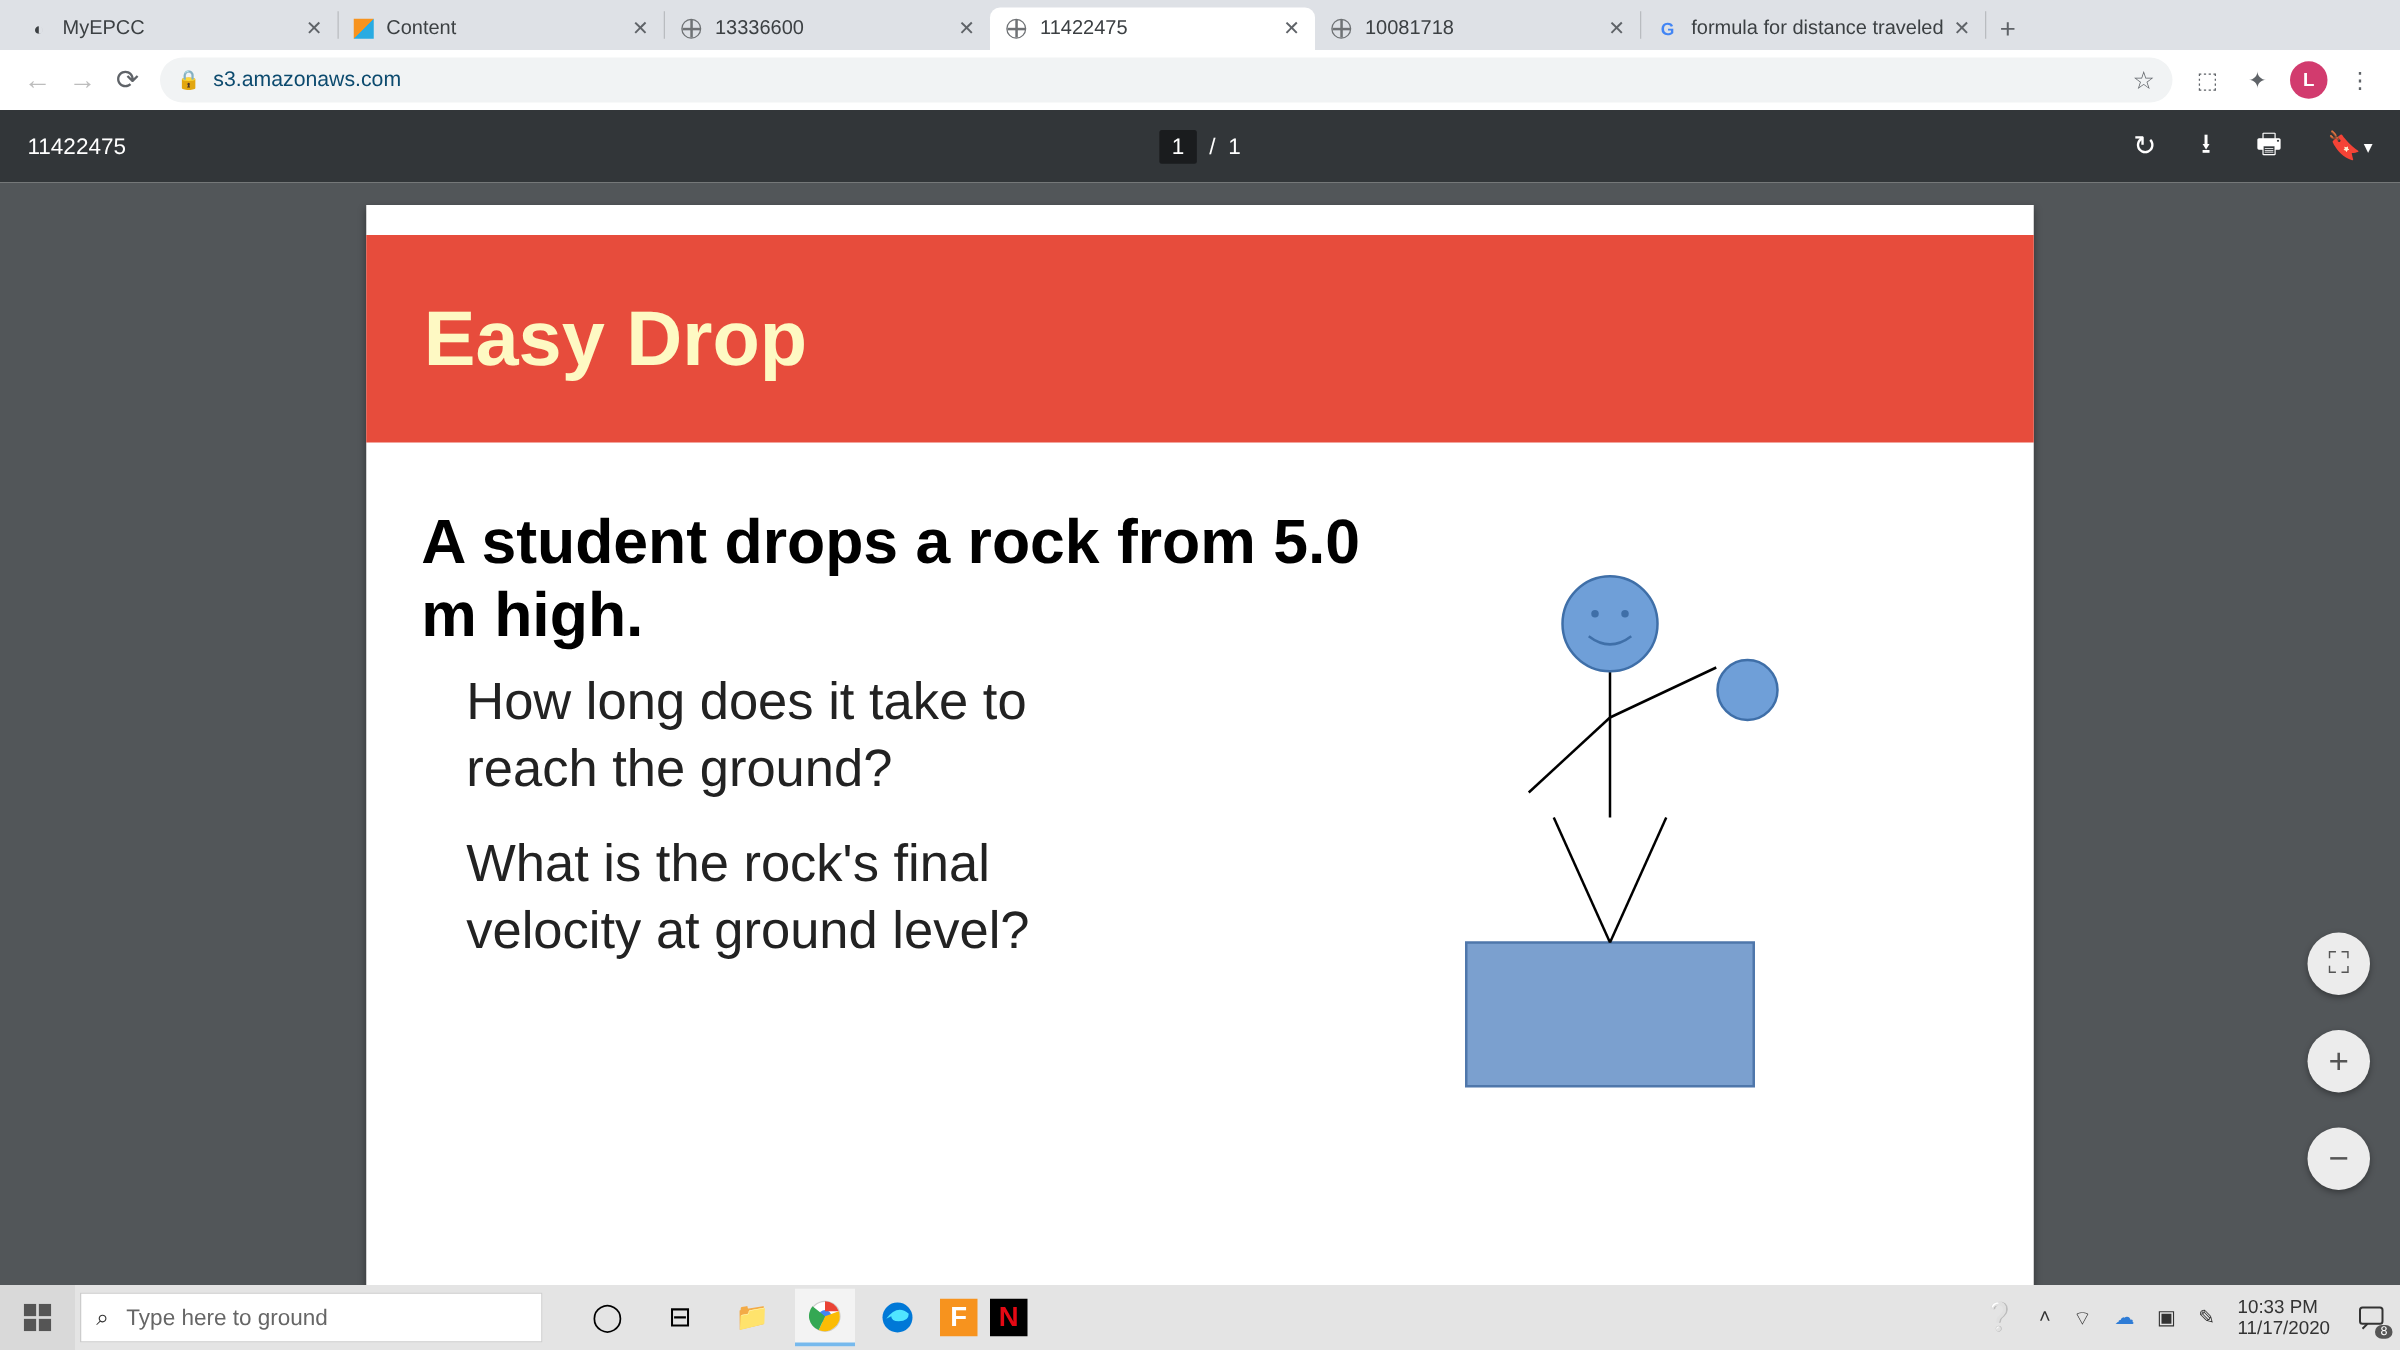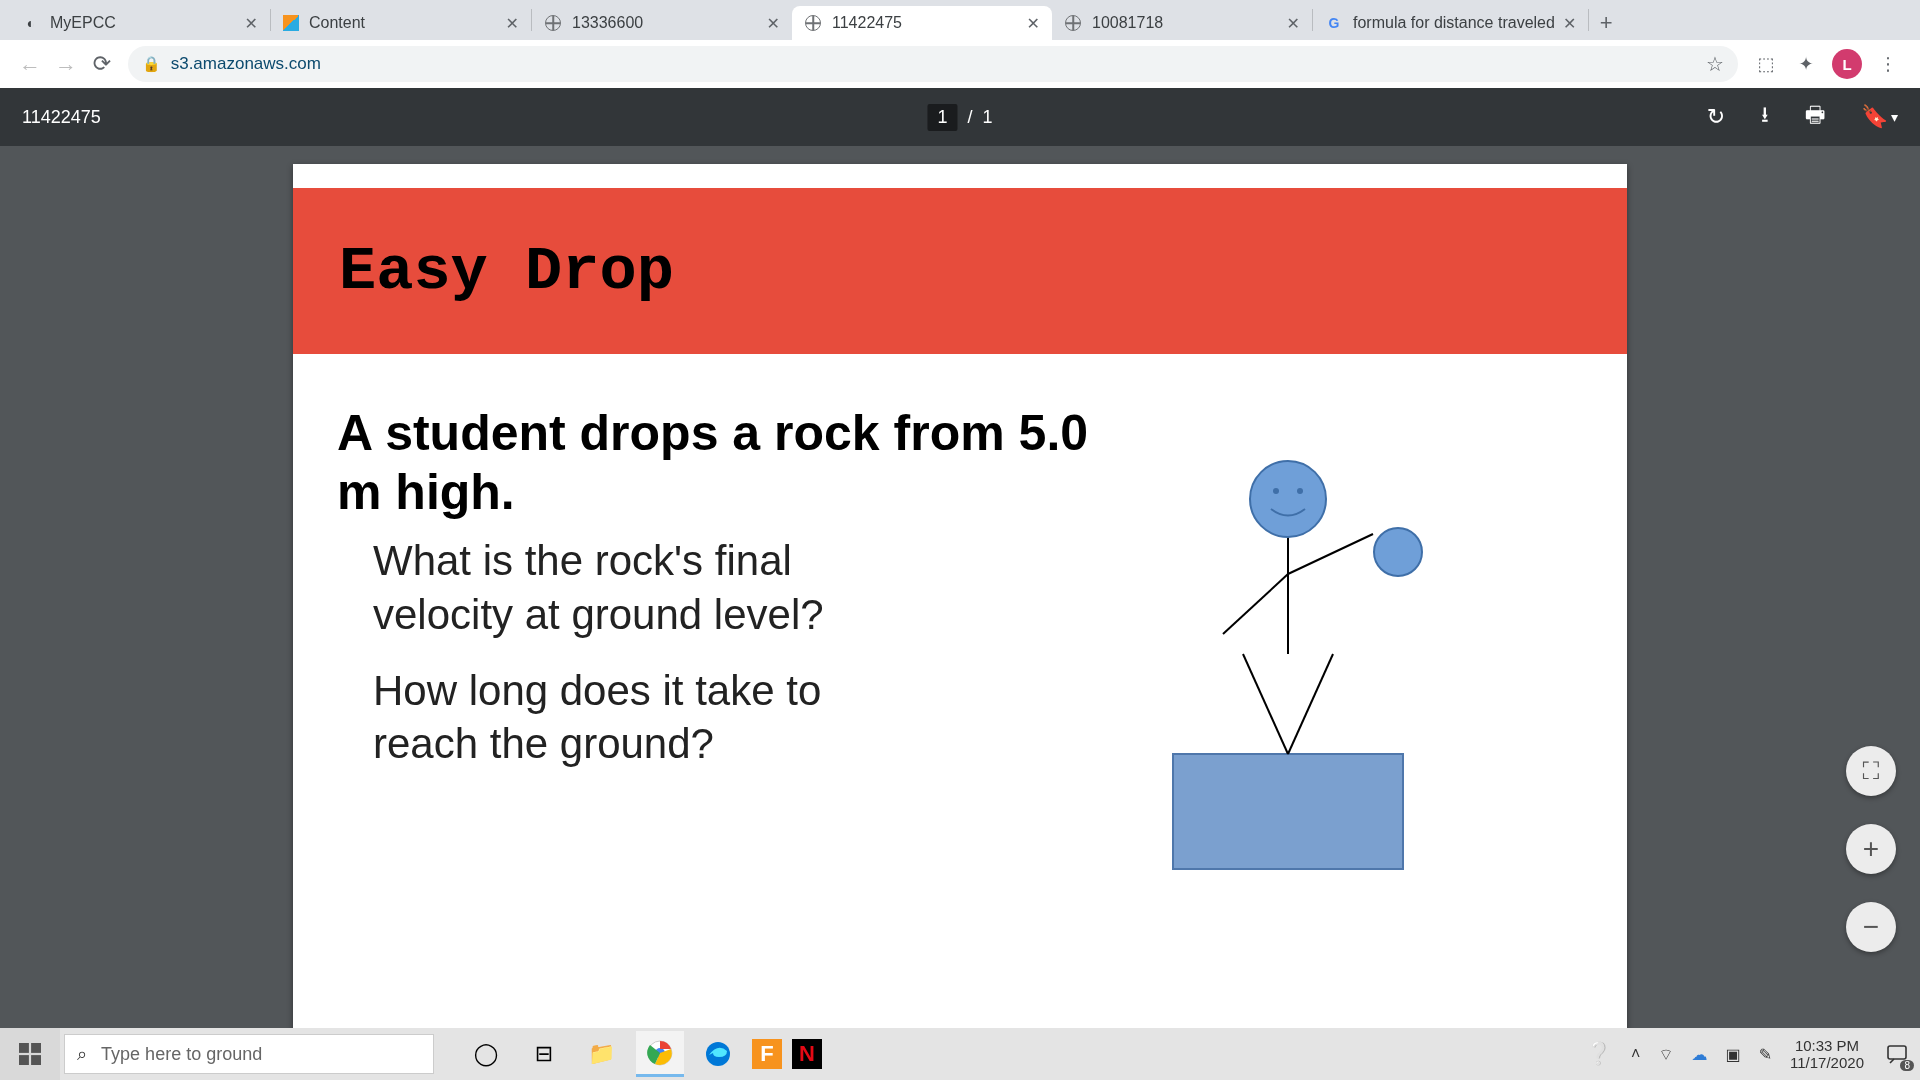--- a/index.html
+++ b/index.html
@@ -36,21 +36,21 @@
   .pdf-title { flex: 0 0 auto; }
   .pdf-center { position:absolute; left:50%; transform:translateX(-50%); display:flex; align-items:center; gap:10px; }
   .pdf-page-cur { background:#1a1c1e; padding:3px 10px; border-radius:2px; }
   .pdf-right { margin-left:auto; display:flex; align-items:center; gap:36px; font-size:22px; }
   .pdf-right .bm { display:flex; align-items:center; gap:2px; }
 
   
   .pdf-area { position:absolute; top:146px; left:0; right:0; bottom:52px; background:#525659; overflow:hidden; }
   .page { position:absolute; top:18px; left:50%; transform:translateX(-50%); width:1334px; height:1000px; background:#fff; box-shadow:0 2px 6px rgba(0,0,0,0.4); }
   .slide-header { margin:24px 0 0 0; height:166px; background:#e74c3c; display:flex; align-items:center; padding-left:46px; }
-  .slide-header h1 { color:#000000; font-size:62px; font-weight:800; font-family: Liberation Mono, monospace; }
+  .slide-header h1 { color:#fef9c3; font-size:62px; font-weight:800; font-family: Liberation Sans, sans-serif; }
   .slide-body { display:flex; padding:50px 44px 0 44px; }
   .slide-text { flex:1; }
   .slide-text h2 { font-size:50px; font-weight:800; line-height:1.18; margin-bottom:12px; font-family: Verdana, Geneva, sans-serif; }
   .slide-text p { font-size:42px; line-height:1.28; margin:0 0 22px 36px; max-width:520px; font-family: Verdana, Geneva, sans-serif; color:#222; }
   .slide-figure { width:480px; position:relative; }
 
   
   .pdf-float { position:absolute; right:24px; display:flex; flex-direction:column; gap:28px; }
   .pdf-float .fbtn { width:50px; height:50px; border-radius:50%; background:#ececec; box-shadow:0 2px 5px rgba(0,0,0,0.35); display:flex; align-items:center; justify-content:center; font-size:24px; color:#555; }
   .pdf-float.top { top:600px; }
@@ -59,21 +59,21 @@
   
   .taskbar { position:absolute; bottom:0; left:0; right:0; height:52px; background:#e4e4e4; display:flex; align-items:center; }
   .start { width:60px; height:52px; display:flex; align-items:center; justify-content:center; background:#d9d9d9; }
   .start svg { width:22px; height:22px; }
   .searchbox { height:40px; width:370px; background:#fff; border:1px solid #ccc; display:flex; align-items:center; padding:0 12px; margin-left:4px; font-size:18px; color:#666; }
   .searchbox .mag { margin-right:14px; font-size:18px; color:#333; }
   .task-icons { display:flex; align-items:center; margin-left:28px; gap:10px; }
   .tico { width:48px; height:46px; display:flex; align-items:center; justify-content:center; font-size:22px; }
   .tico.active { border-bottom:3px solid #76b9ed; background:#f3f3f3; }
   .tray { margin-left:auto; display:flex; align-items:center; gap:18px; padding-right:8px; font-size:16px; color:#333; }
-  .clock { text-align:center; font-size:15px; line-height:1.15; }
+  .clock { text-align:left; font-size:15px; line-height:1.15; }
   .notif { width:30px; height:30px; display:flex; align-items:center; justify-content:center; position:relative; }
   .notif .badge { position:absolute; bottom:-2px; right:-2px; background:#555; color:#fff; font-size:10px; border-radius:8px; padding:0 4px; }
 
   
   .globe { width:16px; height:16px; border:1.5px solid #6f7275; border-radius:50%; position:relative; }
   .globe::before, .globe::after { content:""; position:absolute; background:#6f7275; }
   .globe::before { top:50%; left:0; right:0; height:1.5px; transform:translateY(-50%);}
   .globe::after { left:50%; top:0; bottom:0; width:1.5px; transform:translateX(-50%);}
 </style>
 </head>
@@ -163,22 +163,22 @@
 </div>
 
 <div class="pdf-area">
   <div class="page">
     <div class="slide-header">
       <h1>Easy Drop</h1>
     </div>
     <div class="slide-body">
       <div class="slide-text">
         <h2>A student drops a rock from 5.0 m high.</h2>
+        <p>How long does it take to reach the ground?</p>
         <p>What is the rock's final velocity at ground level?</p>
-        <p>How long does it take to reach the ground?</p>
       </div>
       <div class="slide-figure">
         <svg viewBox="0 0 480 520" width="480" height="520">
 
           <rect x="70" y="350" width="230" height="115" fill="#7ba0cf" stroke="#4f77ab" stroke-width="2"></rect>
 
           <line x1="185" y1="350" x2="140" y2="250" stroke="#000" stroke-width="2"></line>
           <line x1="185" y1="350" x2="230" y2="250" stroke="#000" stroke-width="2"></line>
 
           <line x1="185" y1="250" x2="185" y2="130" stroke="#000" stroke-width="2"></line>

